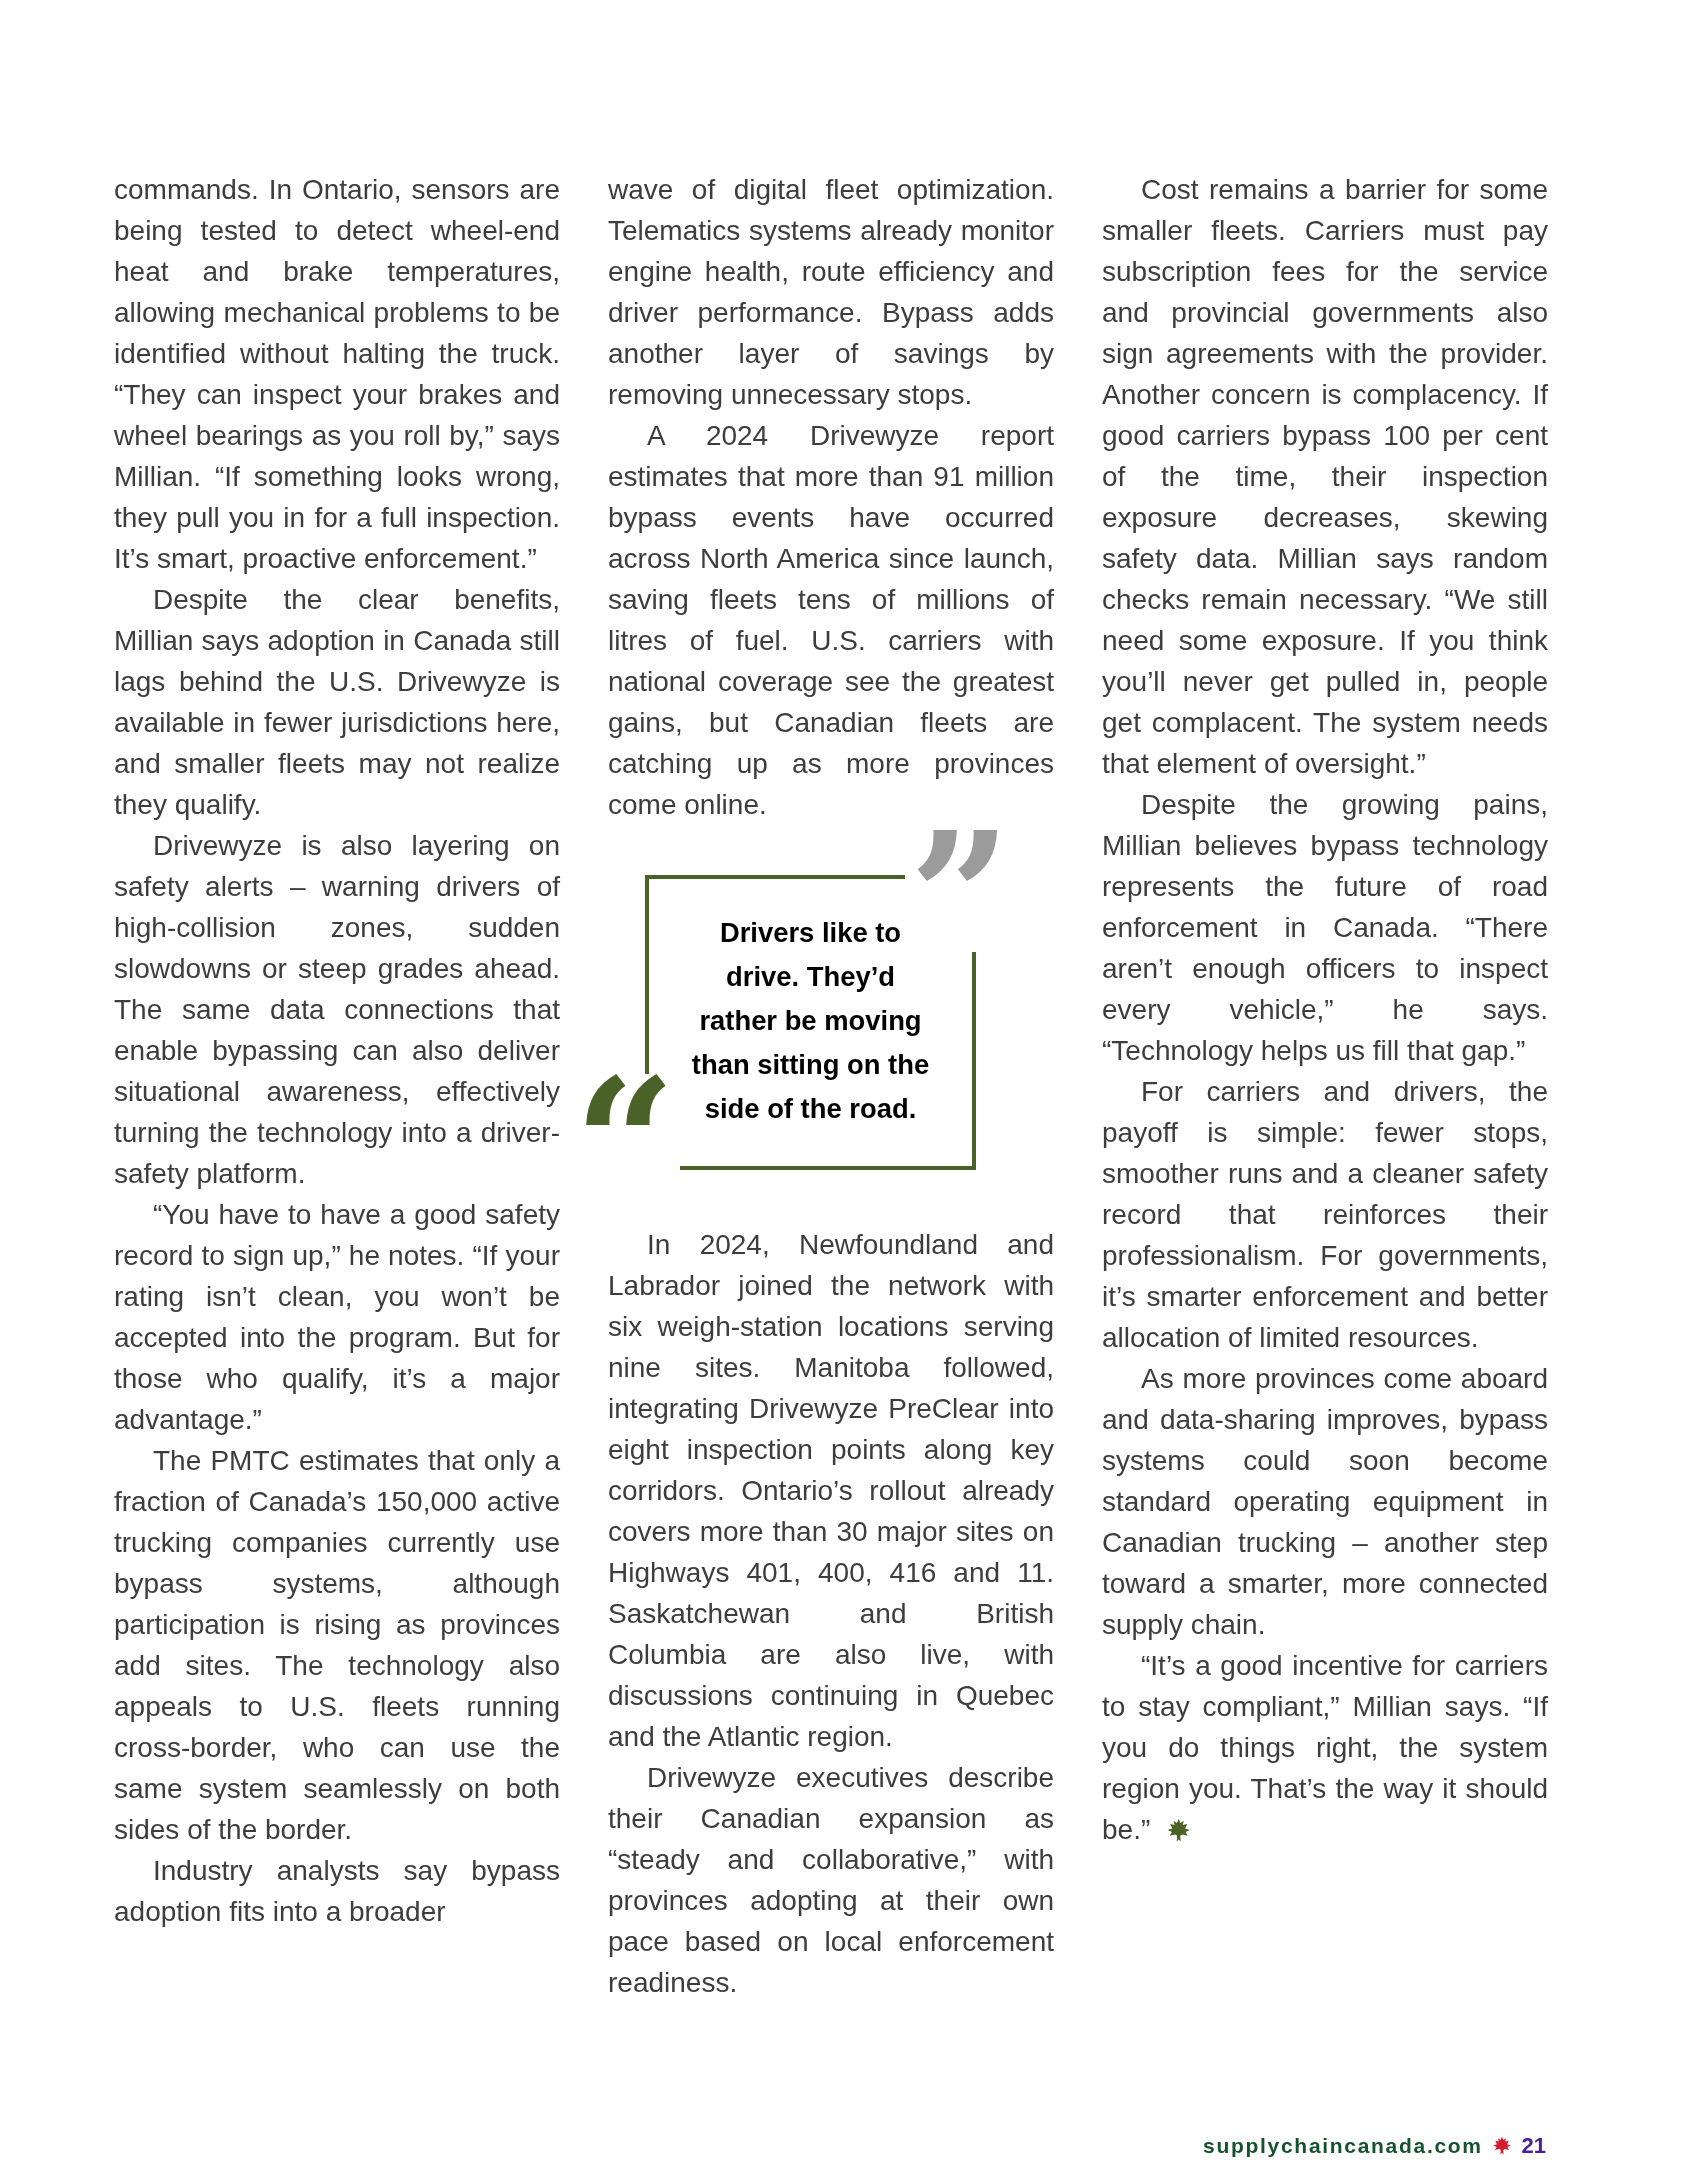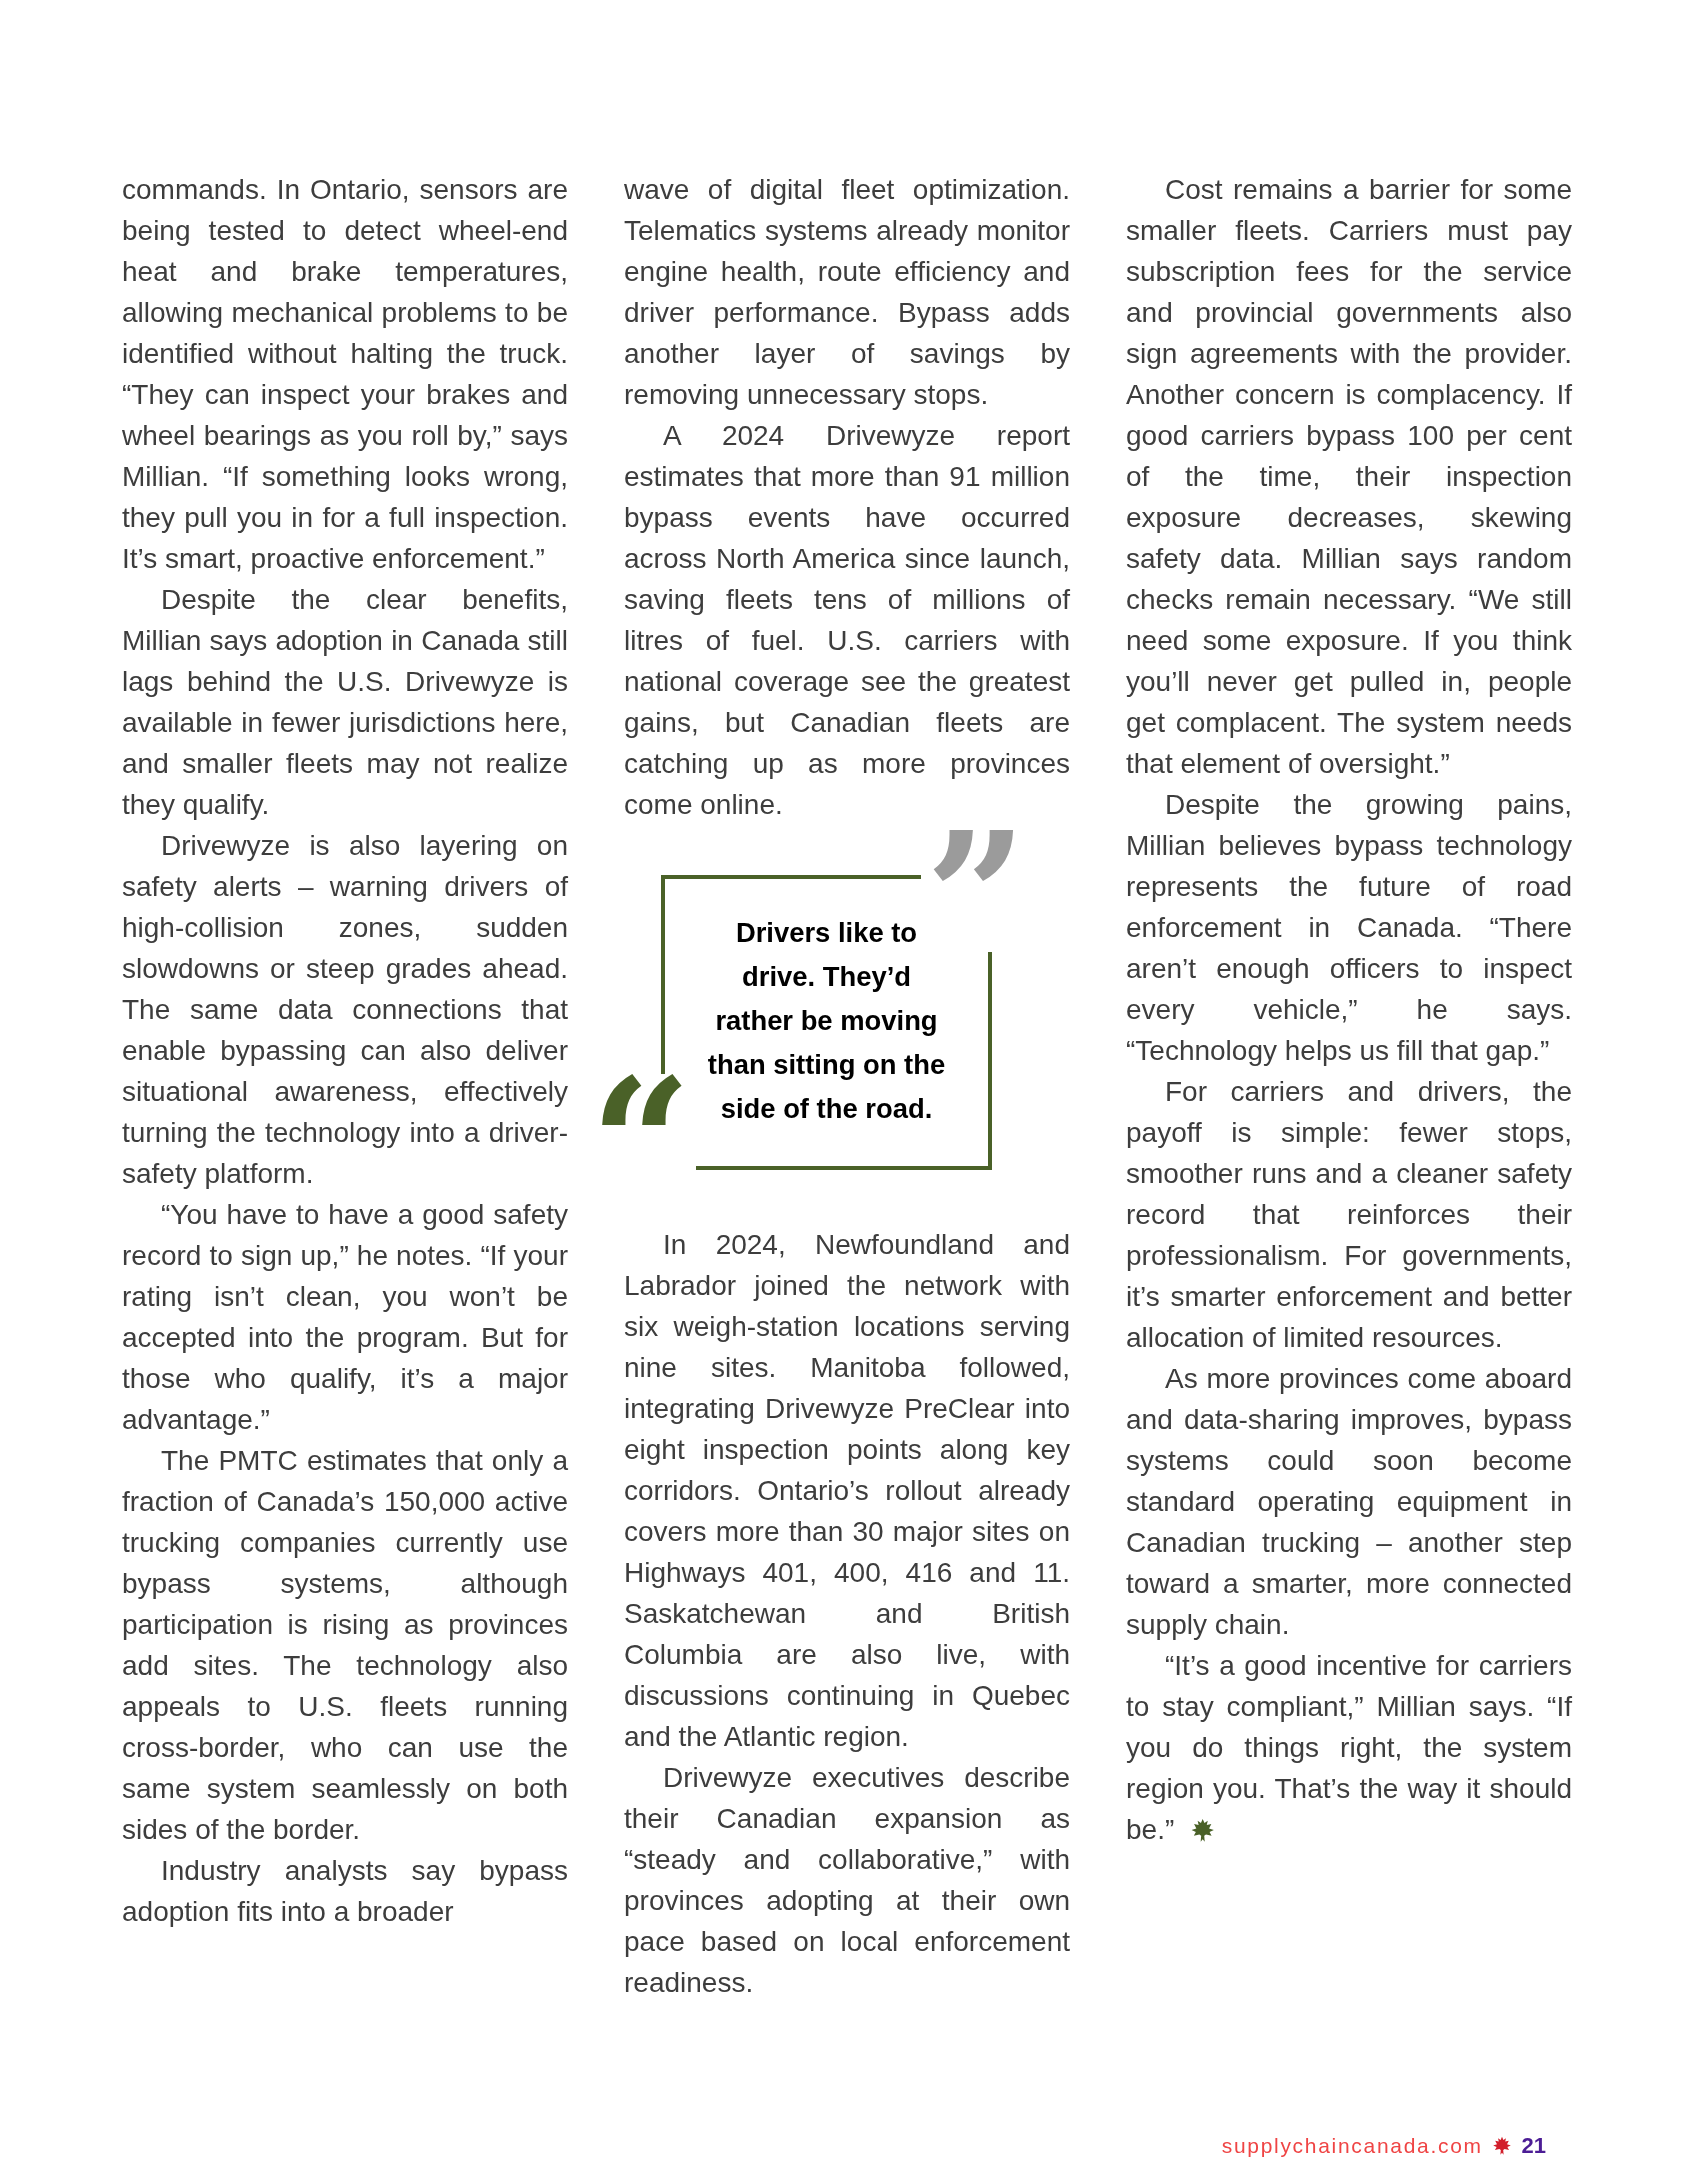--- a/index.html
+++ b/index.html
@@ -21,21 +21,20 @@
   .columns {
     display: flex;
     gap: 48px;
   }
   .col {
     width: 446px;
     flex: 0 0 446px;
     font-size: 28px;
     line-height: 41px;
     text-align: justify;
-    margin-left: 8px;
   }
   .col p {
     margin: 0;
     text-indent: 39px;
   }
   .col p.first {
     text-indent: 0;
   }
   
   .pq-wrap {
@@ -84,22 +83,22 @@
   
   .footer {
     position: absolute;
     right: 135px;
     bottom: 24px;
     display: flex;
     align-items: center;
     gap: 9.4px;
   }
   .footer .site {
-    color: #ef4444;
-    font-weight: normal;
+    color: #14532d;
+    font-weight: bold;
     font-size: 21px;
     letter-spacing: 1.7px;
   }
   .footer .pagenum {
     color: #4c1d95;
     font-weight: bold;
     font-size: 22px;
   }
 </style>
 </head>

